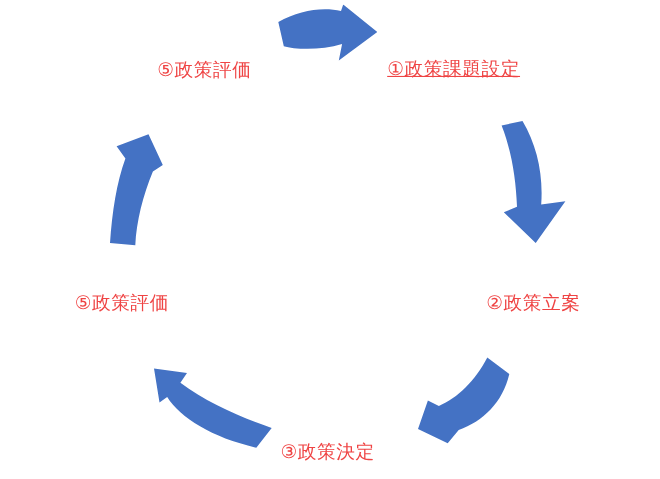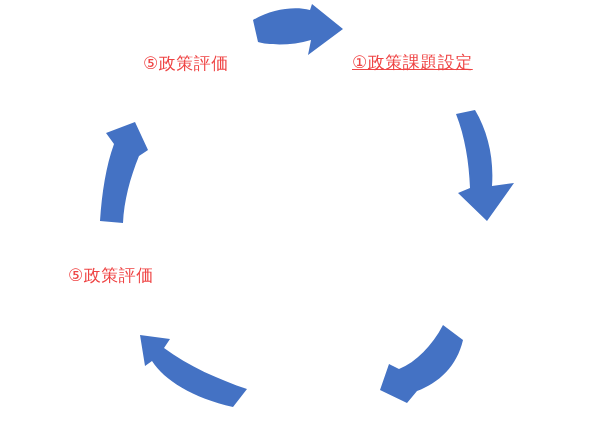--- a/index.html
+++ b/index.html
@@ -32,21 +32,23 @@
     height: 100%;
   }
 </style>
 </head>
 <body>
 
 <div class="canvas">
 
   <div class="step-label" style="left:352px; top:53px;text-decoration:underline;">①政策課題設定</div>
 
+  <div class="step-label" style="left:442px; top:266px;">②政策立案</div>
 
+  <div class="step-label" style="left:255px; top:401px;">③政策決定</div>
 
   <div class="step-label" style="left:68px; top:266px;">⑤政策評価</div>
 
   <div class="step-label" style="left:143px; top:54px;">⑤政策評価</div>
 
   <div class="arrow" style="left:252px; top:4px; width:92px; height:52px;">
     <svg viewBox="0 0 92 52" xmlns="http://www.w3.org/2000/svg">
       <path d="M 1,16 C 20,5 42,2 58,6 L 60,0 L 91,25 L 56,51 L 59,36 C 40,42 16,41 6,38 Z" fill="#4472C4"></path>
     </svg>
   </div>

